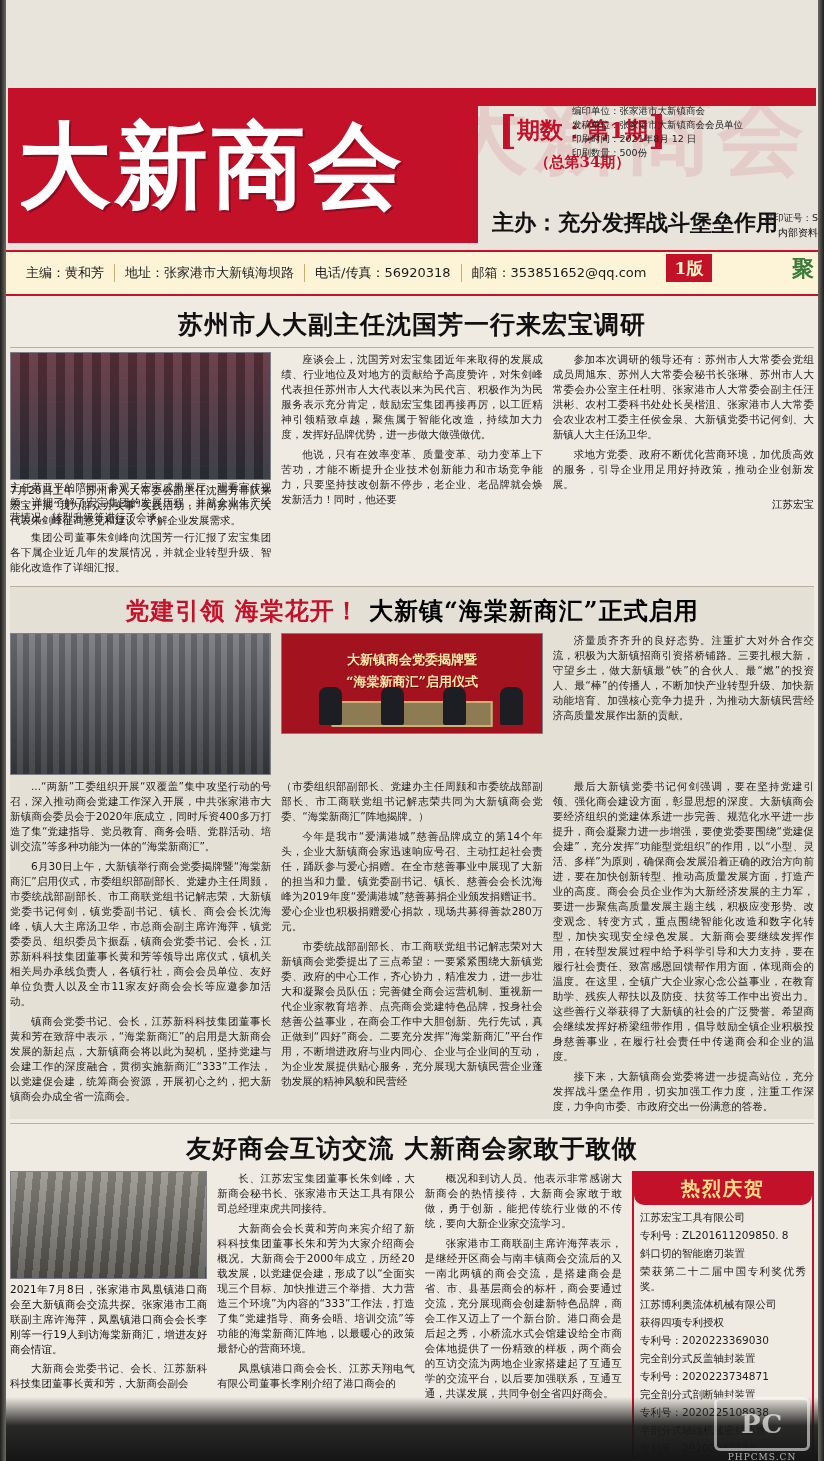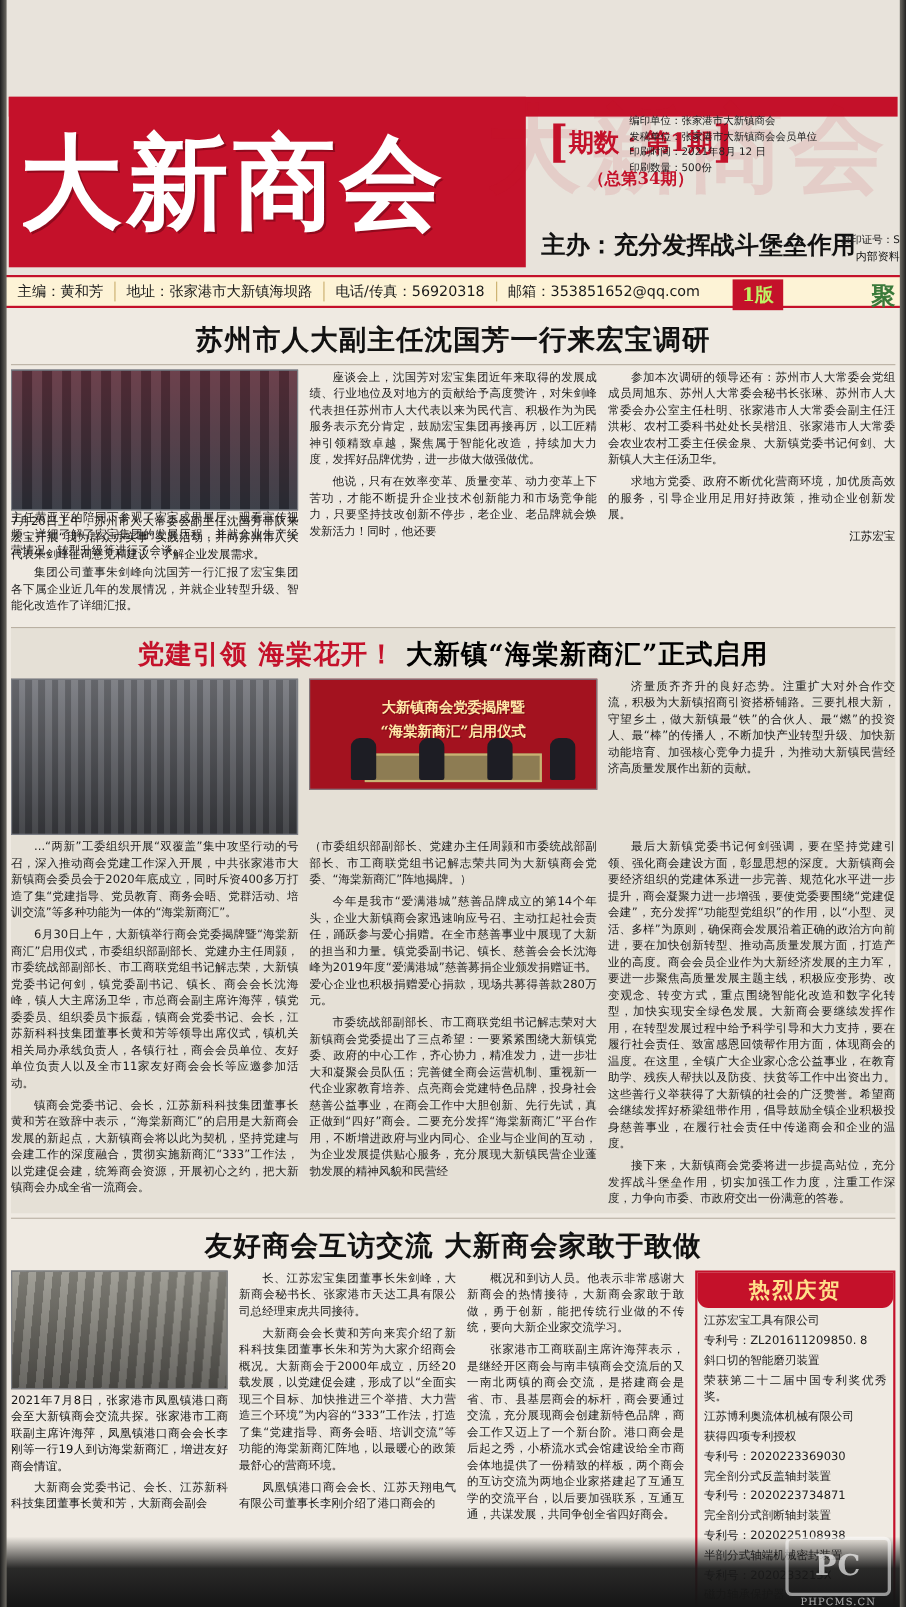--- a/index.html
+++ b/index.html
@@ -103,39 +103,39 @@
   .private-doc {
     position: absolute;
     right: 6px; top: 226px;
     font-size: 10px;
     color: #111;
     white-space: nowrap;
   }
   
   .infobar {
     position: relative;
-    height: 30px;
+    height: 46px;
     background: #fdf3d6;
     border-top: 2px solid #c4112a;
     border-bottom: 2px solid #c4112a;
     display: flex;
     align-items: center;
     font-size: 13px;
     color: #1a1a1a;
-    padding-left: 6px;
+    padding-left: 16px;
     gap: 0;
   }
   .infobar .cell { padding: 0 10px; white-space: nowrap; }
   .infobar .sep { width: 1px; height: 18px; background: #c9ad6a; }
   .page-no {
     position: absolute;
     right: 112px; top: 2px;
     width: 46px; height: 28px;
     background: #c4112a;
-    color: #bef264;
+    color: #fef9c3;
     font-family: "DejaVu Serif","Liberation Serif",serif;
     font-weight: bold;
     font-size: 17px;
     display: flex; align-items: center; justify-content: center;
   }
   .page-section {
     position: absolute;
     right: 8px; top: 2px;
     font-family: "DejaVu Serif","Liberation Serif",serif;
     font-weight: bold;

